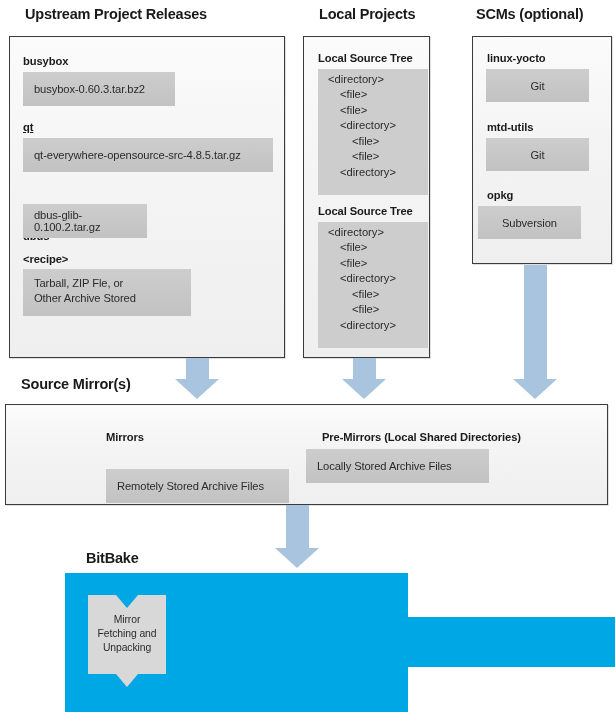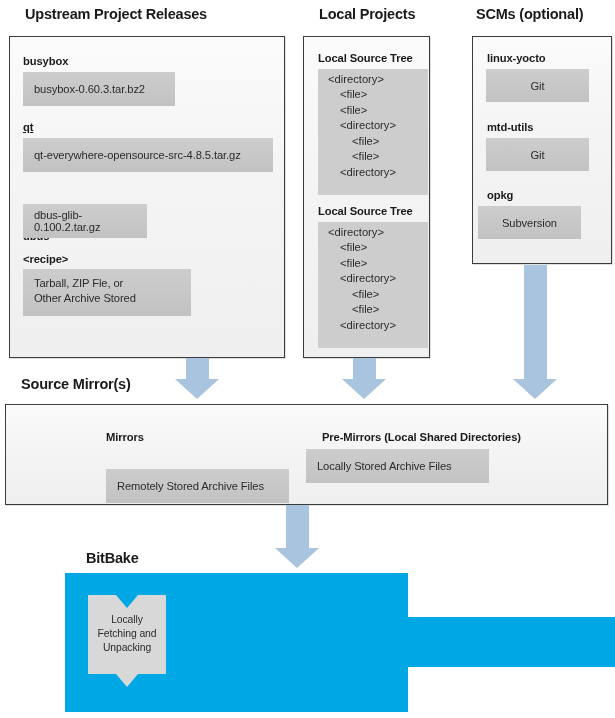--- a/index.html
+++ b/index.html
@@ -202,19 +202,19 @@
     <div class="arrow-shaft" style="left:286px; top:505px; width:23px; height:43px;"></div>
     <div class="arrow-head" style="left:275px; top:548px;"></div>
   </div>
 
   <div class="sec-title" style="left:70px; top:550px;">BitBake</div>
 
   <div class="bitbake-shape"></div>
 
   <div class="chevron-box">
     <div class="chevron-text">
-      <div>Locally</div>
+      <div>Mirror</div>
       <div>Fetching and</div>
       <div>Unpacking</div>
     </div>
   </div>
 
 </div>
 
 </body></html>

